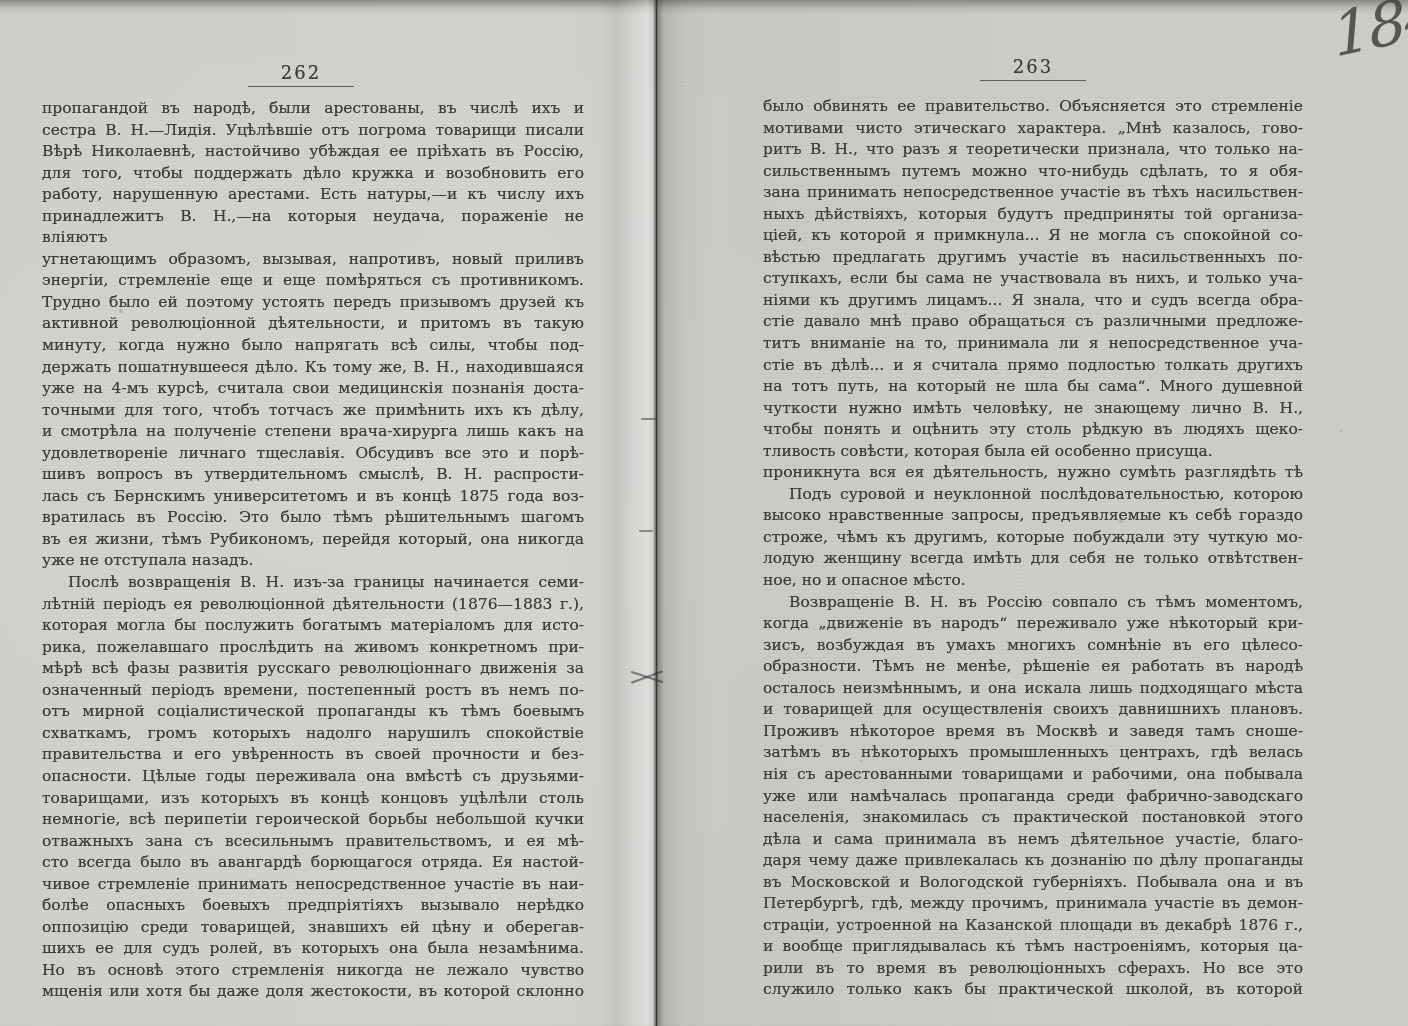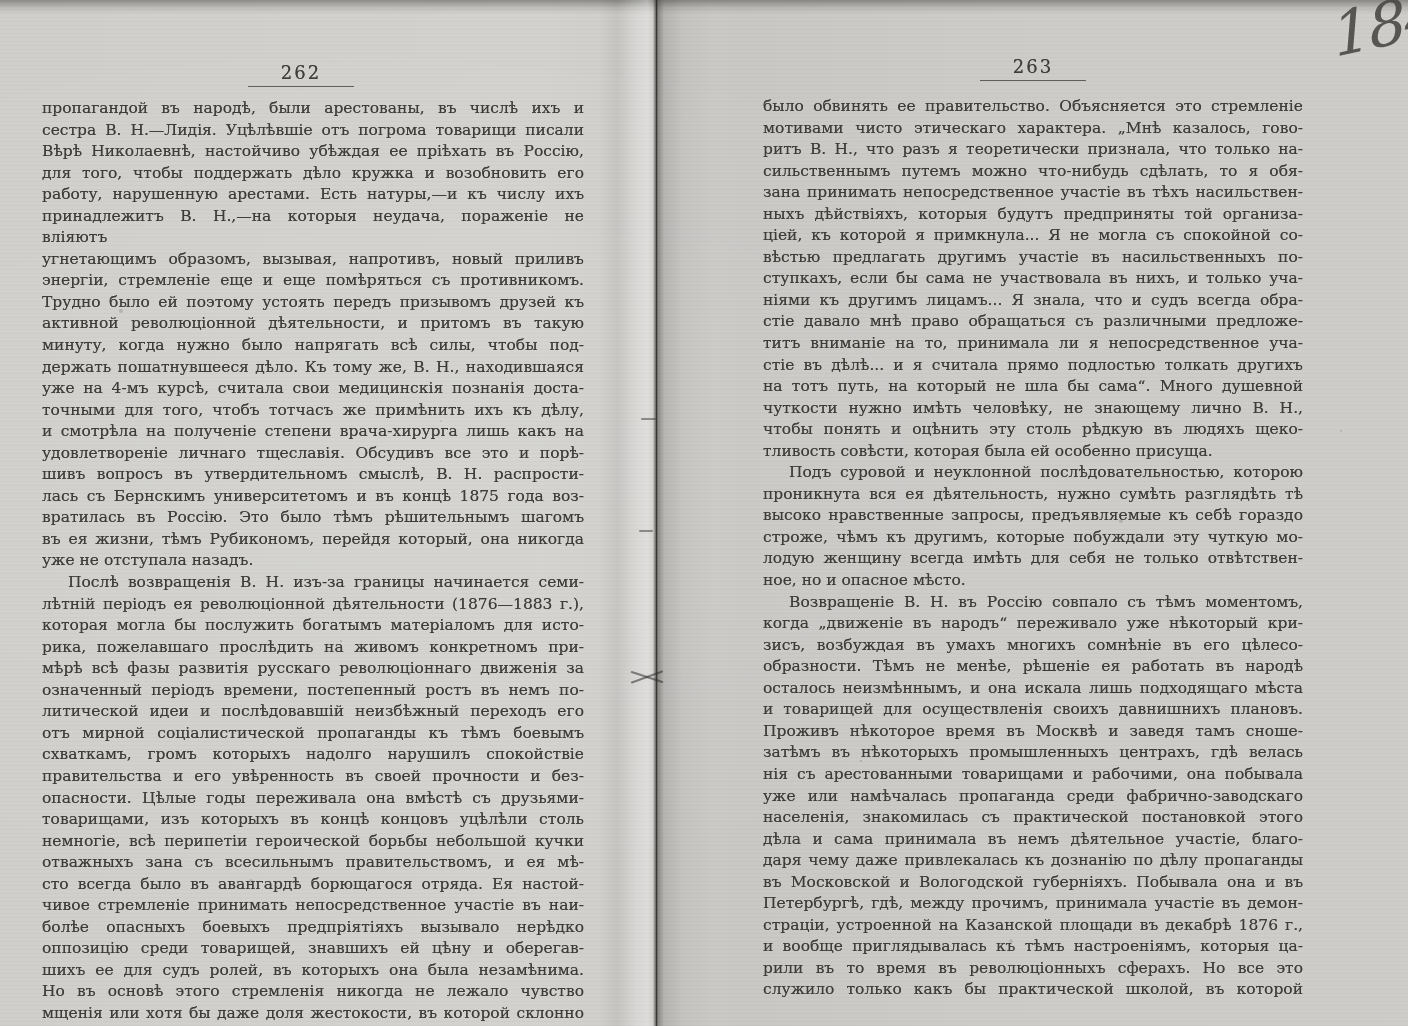--- a/index.html
+++ b/index.html
@@ -125,21 +125,20 @@
       <div class="line">лась съ Бернскимъ университетомъ и въ концѣ 1875 года воз-</div>
       <div class="line">вратилась въ Россію. Это было тѣмъ рѣшительнымъ шагомъ</div>
       <div class="line">въ ея жизни, тѣмъ Рубикономъ, перейдя который, она никогда</div>
       <div class="line flush">уже не отступала назадъ.</div>
       <div class="line indent">Послѣ возвращенія В. Н. изъ-за границы начинается семи-</div>
       <div class="line">лѣтній періодъ ея революціонной дѣятельности (1876—1883 г.),</div>
       <div class="line">которая могла бы послужить богатымъ матеріаломъ для исто-</div>
       <div class="line">рика, пожелавшаго прослѣдить на живомъ конкретномъ при-</div>
       <div class="line">мѣрѣ всѣ фазы развитія русскаго революціоннаго движенія за</div>
       <div class="line">означенный періодъ времени, постепенный ростъ въ немъ по-</div>
-      <div class="line">литической идеи и послѣдовавшій неизбѣжный переходъ его</div>
       <div class="line">отъ мирной соціалистической пропаганды къ тѣмъ боевымъ</div>
       <div class="line">схваткамъ, громъ которыхъ надолго нарушилъ спокойствіе</div>
       <div class="line">правительства и его увѣренность въ своей прочности и без-</div>
       <div class="line">опасности. Цѣлые годы переживала она вмѣстѣ съ друзьями-</div>
       <div class="line">товарищами, изъ которыхъ въ концѣ концовъ уцѣлѣли столь</div>
       <div class="line">немногіе, всѣ перипетіи героической борьбы небольшой кучки</div>
       <div class="line">отважныхъ зана съ всесильнымъ правительствомъ, и ея мѣ-</div>
       <div class="line">сто всегда было въ авангардѣ борющагося отряда. Ея настой-</div>
       <div class="line">чивое стремленіе принимать непосредственное участіе въ наи-</div>
       <div class="line">болѣе опасныхъ боевыхъ предпріятіяхъ вызывало нерѣдко</div>
@@ -172,22 +171,22 @@
       <div class="line">вѣстью предлагать другимъ участіе въ насильственныхъ по-</div>
       <div class="line">ступкахъ, если бы сама не участвовала въ нихъ, и только уча-</div>
       <div class="line">ніями къ другимъ лицамъ... Я знала, что и судъ всегда обра-</div>
       <div class="line">стіе давало мнѣ право обращаться съ различными предложе-</div>
       <div class="line">титъ вниманіе на то, принимала ли я непосредственное уча-</div>
       <div class="line">стіе въ дѣлѣ... и я считала прямо подлостью толкать другихъ</div>
       <div class="line">на тотъ путь, на который не шла бы сама“. Много душевной</div>
       <div class="line">чуткости нужно имѣть человѣку, не знающему лично В. Н.,</div>
       <div class="line">чтобы понять и оцѣнить эту столь рѣдкую въ людяхъ щеко-</div>
       <div class="line flush">тливость совѣсти, которая была ей особенно присуща.</div>
+      <div class="line">проникнута вся ея дѣятельность, нужно сумѣть разглядѣть тѣ</div>
       <div class="line indent">Подъ суровой и неуклонной послѣдовательностью, которою</div>
-      <div class="line">проникнута вся ея дѣятельность, нужно сумѣть разглядѣть тѣ</div>
       <div class="line">высоко нравственные запросы, предъявляемые къ себѣ гораздо</div>
       <div class="line">строже, чѣмъ къ другимъ, которые побуждали эту чуткую мо-</div>
       <div class="line">лодую женщину всегда имѣть для себя не только отвѣтствен-</div>
       <div class="line flush">ное, но и опасное мѣсто.</div>
       <div class="line indent">Возвращеніе В. Н. въ Россію совпало съ тѣмъ моментомъ,</div>
       <div class="line">когда „движеніе въ народъ“ переживало уже нѣкоторый кри-</div>
       <div class="line">зисъ, возбуждая въ умахъ многихъ сомнѣніе въ его цѣлесо-</div>
       <div class="line">образности. Тѣмъ не менѣе, рѣшеніе ея работать въ народѣ</div>
       <div class="line">осталось неизмѣннымъ, и она искала лишь подходящаго мѣста</div>
       <div class="line">и товарищей для осуществленія своихъ давнишнихъ плановъ.</div>

